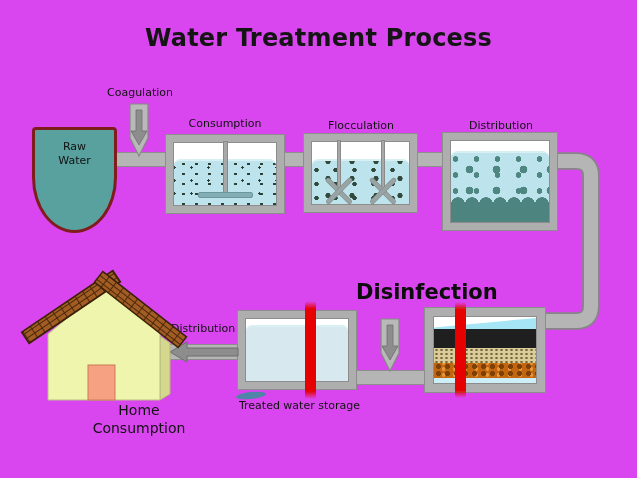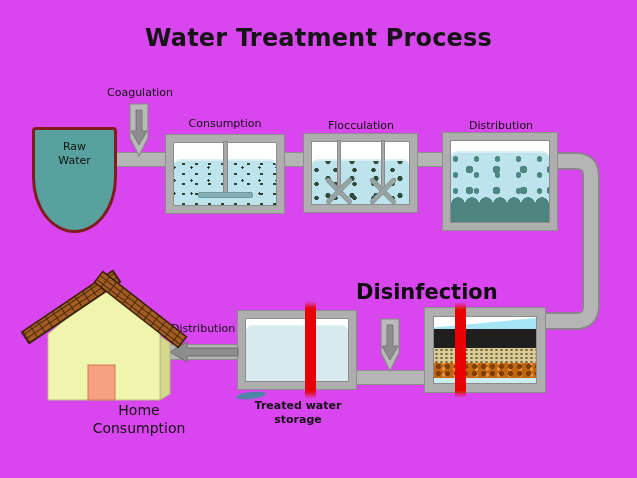--- a/index.html
+++ b/index.html
@@ -7,21 +7,21 @@
   .canvas{
     position:relative;width:637px;height:478px;background:#d946ef;overflow:hidden;
     font-family:"DejaVu Sans","Liberation Sans",sans-serif;color:#1a1a1a;
   }
   .title{
     position:absolute;left:0;top:24px;width:100%;margin:0;text-align:center;
     font-size:24px;font-weight:bold;color:#151515;letter-spacing:.2px;
   }
   .lbl{position:absolute;font-size:11px;line-height:1.25;color:#111;}
   .lbl.center{text-align:center;}
-  .lbl.bold{font-weight:bold;}
+  .lbl.bold{font-weight:normal;text-align:right;}
   .big-label{position:absolute;font-size:21px;font-weight:bold;color:#0d0d0d;}
 
   .pipe{position:absolute;background:#b5b5b5;border:1px solid #8d8d8d;}
 
   .tank{position:absolute;background:#ffffff;border:7px solid #aeaeae;
         box-shadow:0 0 0 1px #8d8d8d, inset 0 0 0 1px #8d8d8d;}
   .water{position:absolute;left:1px;right:1px;bottom:1px;background:#bde3ec;
          border-radius:6px 6px 0 0;border-top:2px solid #d8eff3;}
 
   .coag-dots{background-image:

